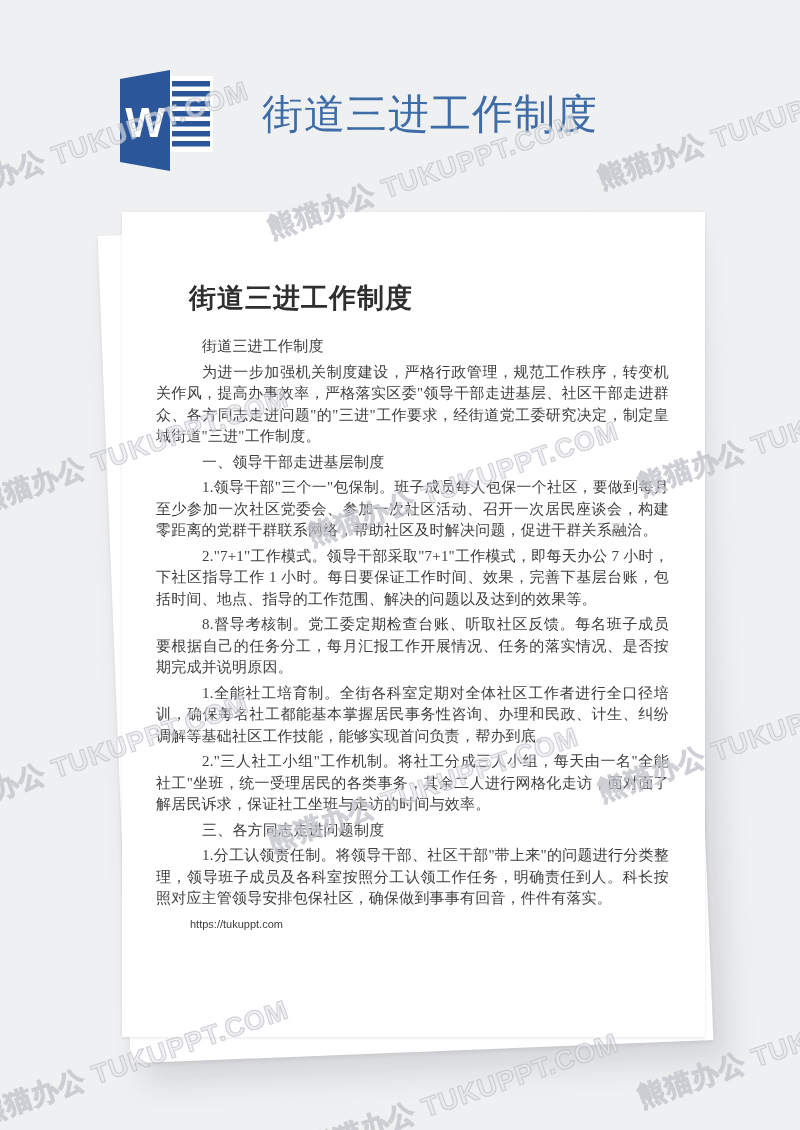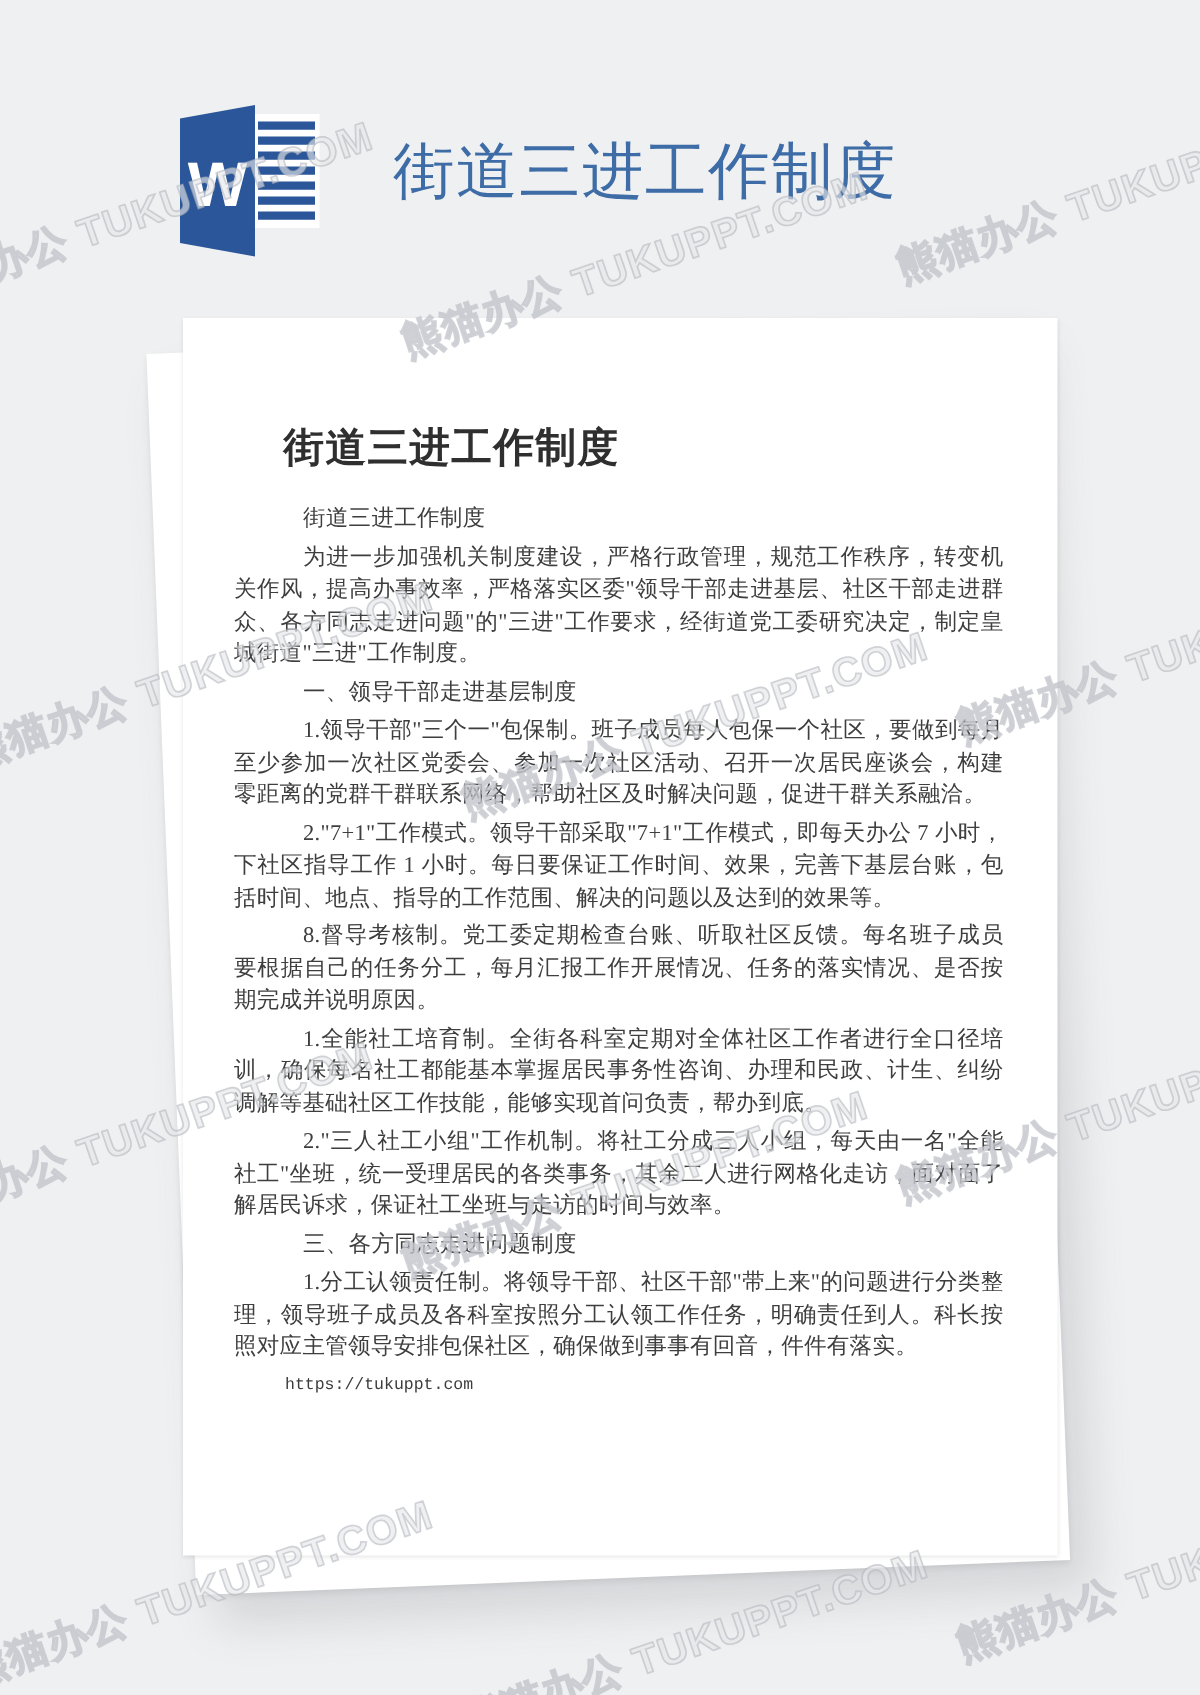--- a/index.html
+++ b/index.html
@@ -52,21 +52,21 @@
     margin:0 0 4px 0;
     font-size:15px;line-height:21.5px;
     letter-spacing:0.2px;
     color:#3e3e3e;
     text-align:justify;
     text-indent:46px;
   }
   .doc-url{
     margin:8px 0 0 34px;
     font-size:11px;color:#3c3c3c;
-    font-family:Liberation Mono, monospace;
+    font-family:Liberation Sans, sans-serif;
   }
 
   
   .wm-layer{position:absolute;inset:0;pointer-events:none;z-index:5;}
   .wm{
     position:absolute;
     white-space:nowrap;
     font:700 27px "Liberation Sans", sans-serif;
     letter-spacing:1px;
     transform:rotate(-19deg);

